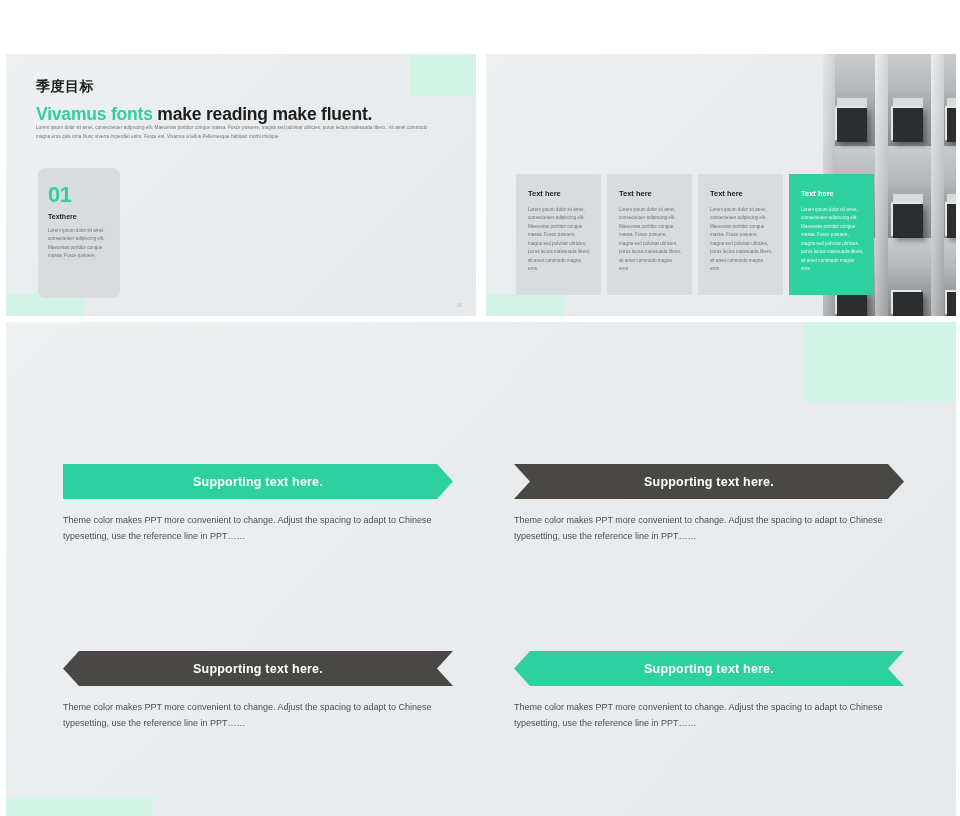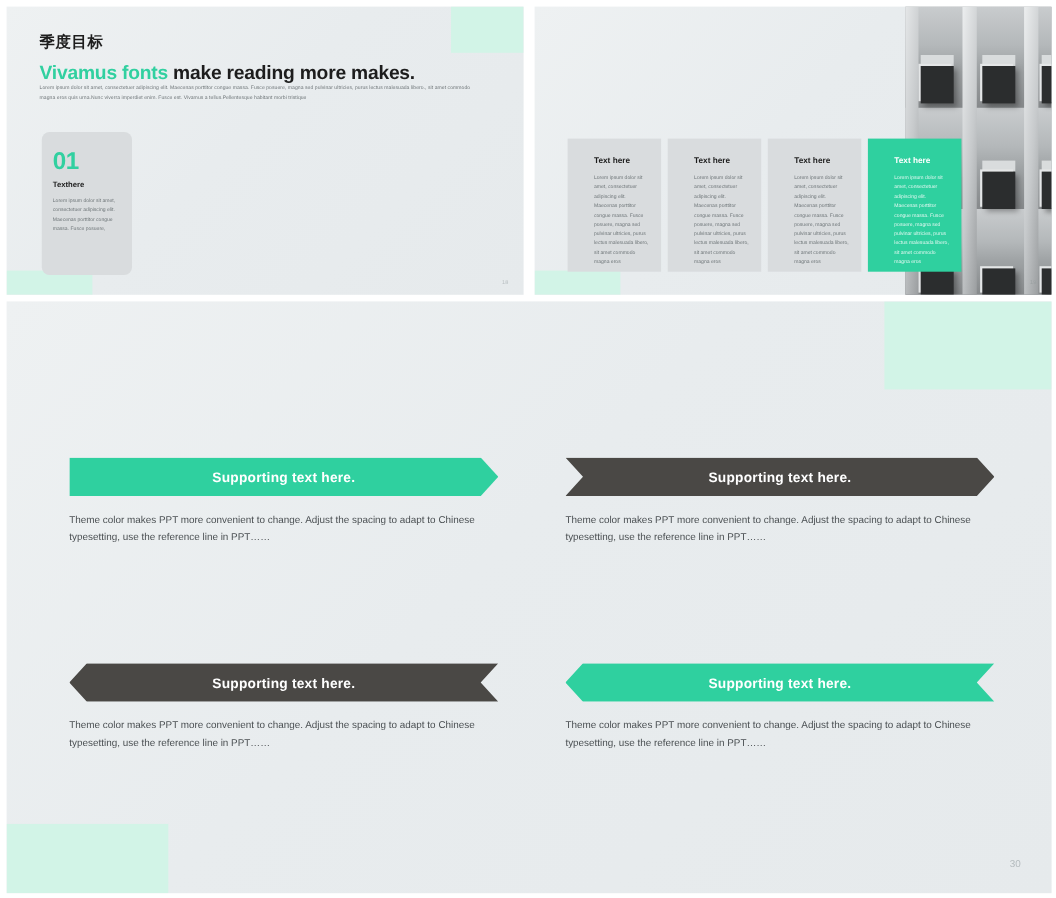--- a/index.html
+++ b/index.html
@@ -9,20 +9,21 @@
     font-family: "Liberation Sans", sans-serif;
     overflow: hidden;
   }
   .canvas { position: relative; width: 960px; height: 816px; background:#ffffff; }
 
   
   .slide {
     position: absolute;
     background: linear-gradient(135deg,#eef1f2 0%,#e8ecee 45%,#e6eaec 100%);
     overflow: hidden;
+    margin-top: 48px;
   }
   .slide-top-left  { left: 6px;   top: 6px;  width: 470px; height: 262px; }
   .slide-top-right { left: 486px; top: 6px;  width: 470px; height: 262px; }
   .slide-bottom    { left: 6px;   top: 274px; width: 950px; height: 538px; }
 
   
   .mint { position: absolute; background: #d2f4e7; }
   .s1-mint-tr { right: 0px;  top: 0px;   width: 66px;  height: 42px; }
   .s1-mint-bl { left: 0px;   bottom: 0px; width: 78px; height: 22px; }
   .s2-mint-bl { left: 0px;   bottom: 0px; width: 78px; height: 22px; }
@@ -73,21 +74,21 @@
   .s2-photo .win {
     position:absolute; background:#2b2d2e;
     box-shadow: -2px -2px 0 #e4e6e7, 3px 3px 5px rgba(0,0,0,.35);
   }
   .s2-photo .winlight { position:absolute; background:#d9dcdd; }
   .s2-photo .fin {
     position:absolute; background: linear-gradient(95deg,#eceeef 0%,#c6c9cb 55%,#9a9d9f 100%);
   }
 
   .s2-cards { position:absolute; left:30px; top:120px; display:flex; gap: 6px; }
-  .tcard { width: 85px; height: 121px; background:#d9dcde; padding: 15px 10px 0 24px; }
+  .tcard { width: 85px; height: 121px; background:#d9dcde; padding: 15px 10px 0 12px; }
   .tcard.green { background:#2fd09f; }
   .tcard-title { font-size:7.5px; font-weight:bold; color:#1d1d1d; }
   .tcard.green .tcard-title { color:#ffffff; }
   .tcard-text { font-size:4.6px; line-height:1.85; color:#6f7679; margin-top:8px; }
   .tcard.green .tcard-text { color: rgba(255,255,255,.85); }
 
   
   .s3-title { position:absolute; left: 63px; top: 44px; font-size: 30px; font-weight: bold;
               color:#1d1d1d; letter-spacing: 2px; }
 
@@ -121,21 +122,21 @@
 
 <div class="canvas">
 
   <div class="slide slide-top-left">
     <div class="mint s1-mint-tr"></div>
     <div class="mint s1-mint-bl"></div>
 
     <div class="s1-head">
       <div class="cn-title">季度目标</div>
       <div class="en-title">
-        <span class="accent">Vivamus fonts</span><span> make reading more makes.</span>
+        <span class="accent">Vivamus fonts</span><span> make reading make fluent.</span>
       </div>
     </div>
 
     <div class="s1-body">Lorem ipsum dolor sit amet, consectetuer adipiscing elit. Maecenas porttitor congue massa. Fusce posuere, magna sed pulvinar ultricies, purus lectus malesuada libero., sit amet commodo magna eros quis urna.Nunc viverra imperdiet enim. Fusce est. Vivamus a tellus.Pellentesque habitant morbi tristique</div>
 
     <div class="s1-cards">
       <div class="card">
         <div class="card-num green">01</div>
         <div class="card-title">Texthere</div>
         <div class="card-text">Lorem ipsum dolor sit amet, consectetuer adipiscing elit. Maecenas porttitor congue massa. Fusce posuere,</div>

